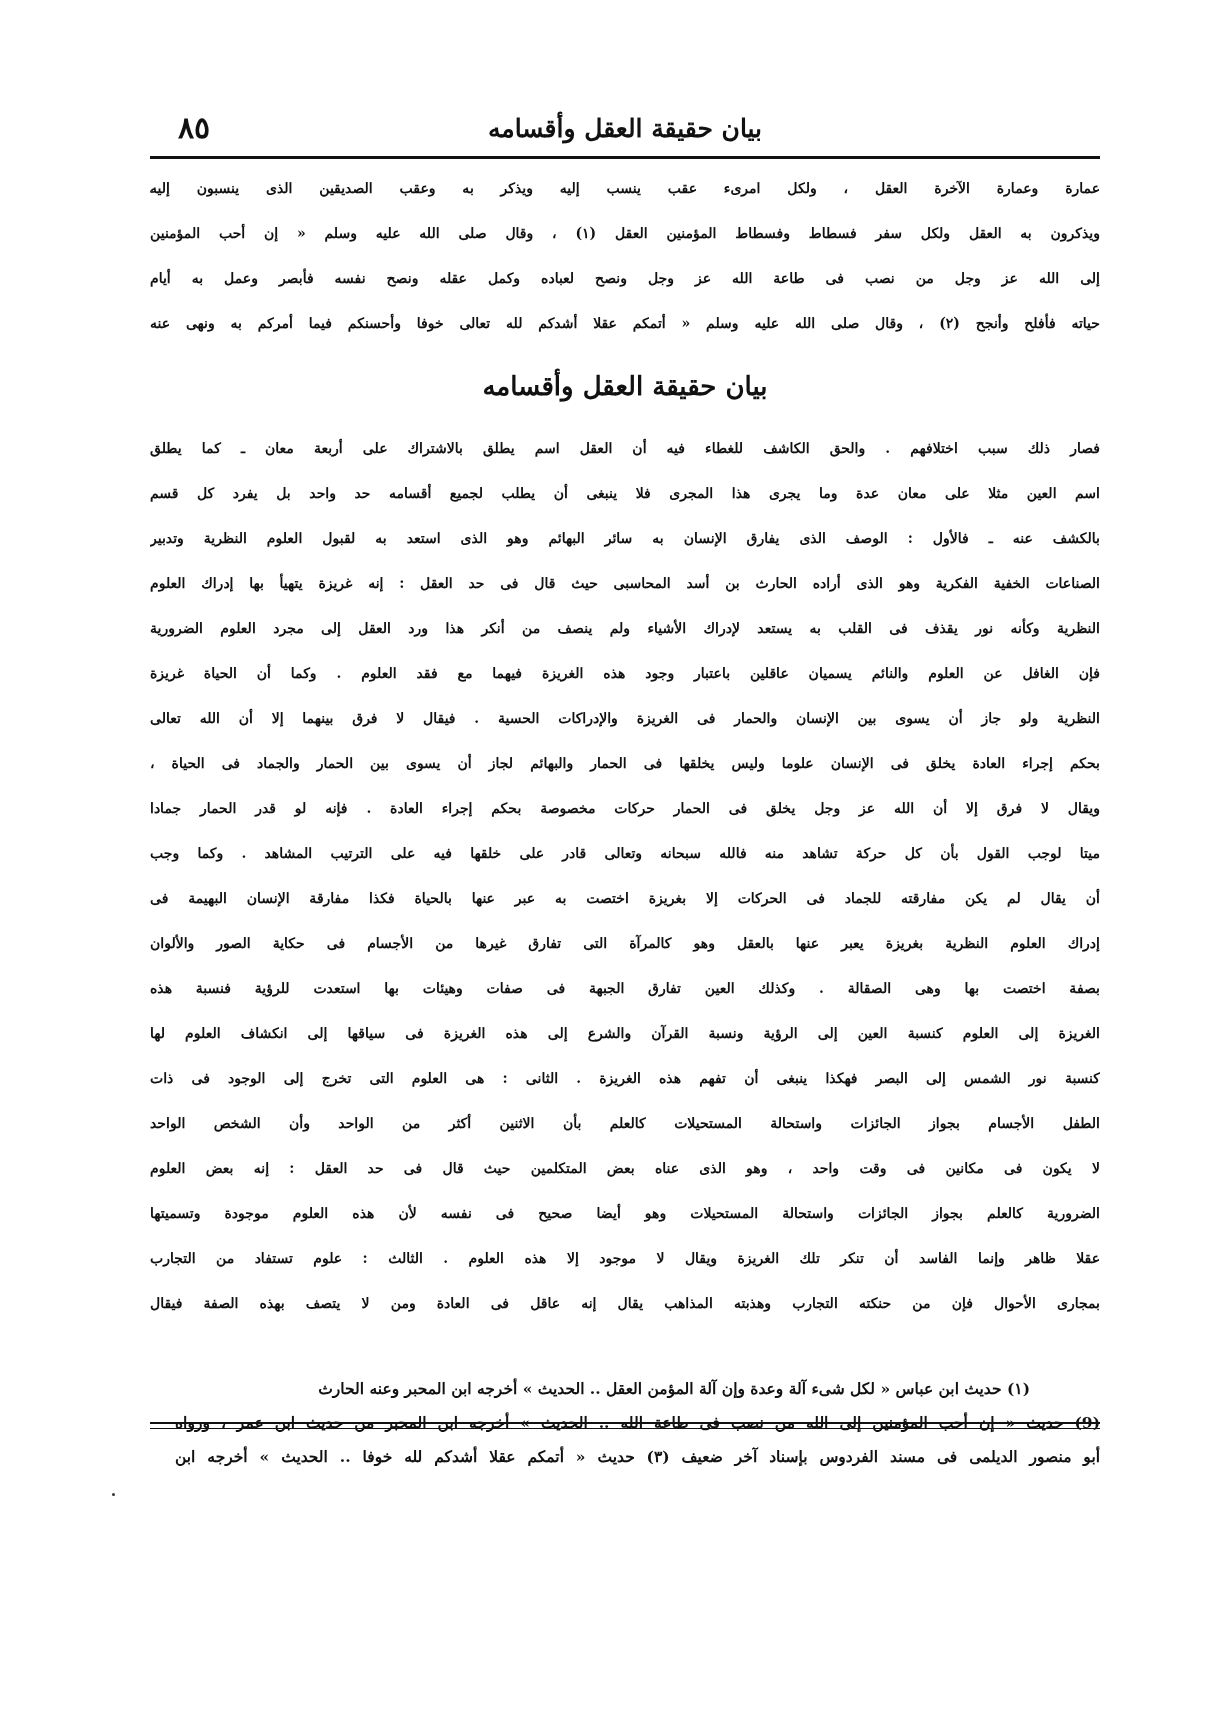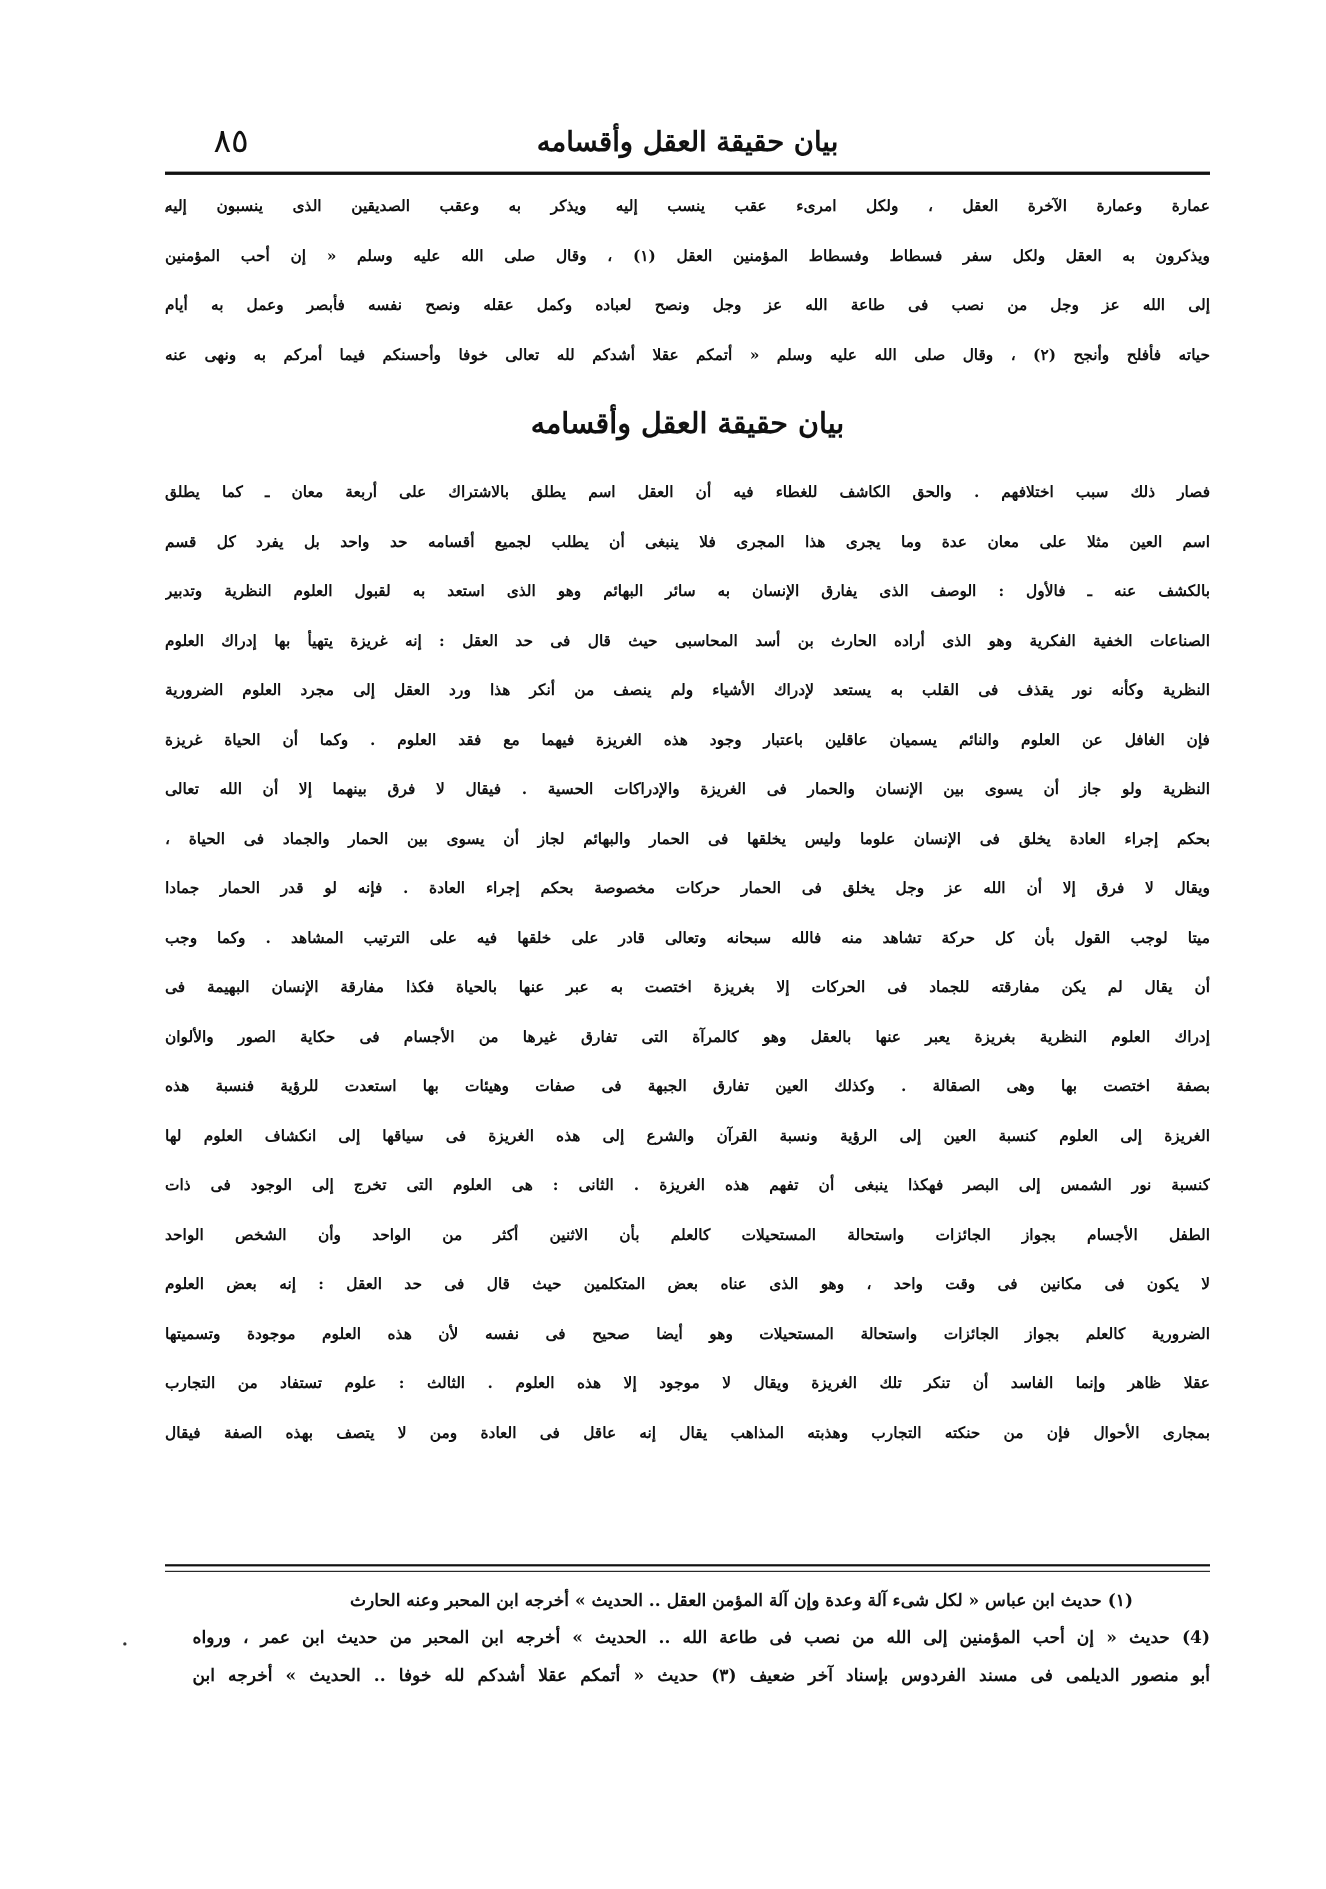--- a/index.html
+++ b/index.html
@@ -1,27 +1,27 @@
 <!DOCTYPE html>
 <html><head>
   <meta charset="utf-8">
   <style>
     html, body { margin: 0; padding: 0; background: #ffffff; }
     body { width: 1205px; height: 1717px; position: relative; overflow: hidden; font-family: "DejaVu Serif", serif; color: #111; }
     .page { position: absolute; left: 150px; top: 100px; width: 950px; direction: rtl; }
     .header { position: relative; height: 56px; }
     .running-title { position: absolute; left: 0; right: 0; top: 14px; text-align: center; font-size: 25px; font-weight: bold; }
-    .page-number { position: absolute; left: 44px; top: 10px; font-size: 30px; font-weight: normal; direction: ltr; }
+    .page-number { position: absolute; left: 28px; top: 10px; font-size: 30px; font-weight: bold; direction: ltr; }
     .top-rule { position: absolute; top: 56px; left: 0; right: 0; height: 3px; background: #111; }
     .body { position: absolute; top: 66px; left: 0; right: 0; }
     .line { height: 45px; line-height: 45px; font-size: 14px; font-weight: bold; text-align: justify; text-align-last: justify; white-space: nowrap; overflow: hidden; }
     .line.last { text-align-last: right; }
     .heading { height: 80px; line-height: 80px; text-align: center; font-size: 26px; font-weight: bold; }
     .footnote-rule { position: absolute; top: 1322px; left: 0; right: 0; height: 4px; border-top: 2px solid #111; border-bottom: 1px solid #111; }
-    .footnotes { position: absolute; top: 1338px; left: 0; right: 0; margin-left: 25px; }
+    .footnotes { position: absolute; top: 1272px; left: 0; right: 0; margin-left: 25px; }
     .fn-line { height: 34px; line-height: 34px; font-size: 15.5px; font-weight: bold; text-align: justify; text-align-last: justify; white-space: nowrap; overflow: hidden; }
     .fn-line.last { text-align-last: right; }
     .fn-line.first { padding-right: 70px; text-align-last: right; }
     .speck { position: absolute; width: 3px; height: 3px; background: #333; border-radius: 50%; }
   </style>
 </head>
 <body>
 
 <div class="page">
   <div class="header">
@@ -61,19 +61,19 @@
       <div class="line">الضرورية كالعلم بجواز الجائزات واستحالة المستحيلات وهو أيضا صحيح فى نفسه لأن هذه العلوم موجودة وتسميتها</div>
       <div class="line">عقلا ظاهر وإنما الفاسد أن تنكر تلك الغريزة ويقال لا موجود إلا هذه العلوم . الثالث : علوم تستفاد من التجارب</div>
       <div class="line">بمجارى الأحوال فإن من حنكته التجارب وهذبته المذاهب يقال إنه عاقل فى العادة ومن لا يتصف بهذه الصفة فيقال</div>
     </div>
   </div>
 
   <div class="footnote-rule"></div>
 
   <div class="footnotes">
     <div class="fn-line first">(١) حديث ابن عباس « لكل شىء آلة وعدة وإن آلة المؤمن العقل .. الحديث » أخرجه ابن المحبر وعنه الحارث</div>
-    <div class="fn-line">(4) حديث « إن أحب المؤمنين إلى الله من نصب فى طاعة الله .. الحديث » أخرجه ابن المحبر من حديث ابن عمر ، ورواه</div>
+    <div class="fn-line">(9) حديث « إن أحب المؤمنين إلى الله من نصب فى طاعة الله .. الحديث » أخرجه ابن المحبر من حديث ابن عمر ، ورواه</div>
     <div class="fn-line">أبو منصور الديلمى فى مسند الفردوس بإسناد آخر ضعيف (٣) حديث « أتمكم عقلا أشدكم لله خوفا .. الحديث » أخرجه ابن</div>
   </div>
 </div>
 
 <div class="speck" style="left:150px; top:190px;"></div>
 <div class="speck" style="left:112px; top:1493px;"></div>
 
 </body></html>

